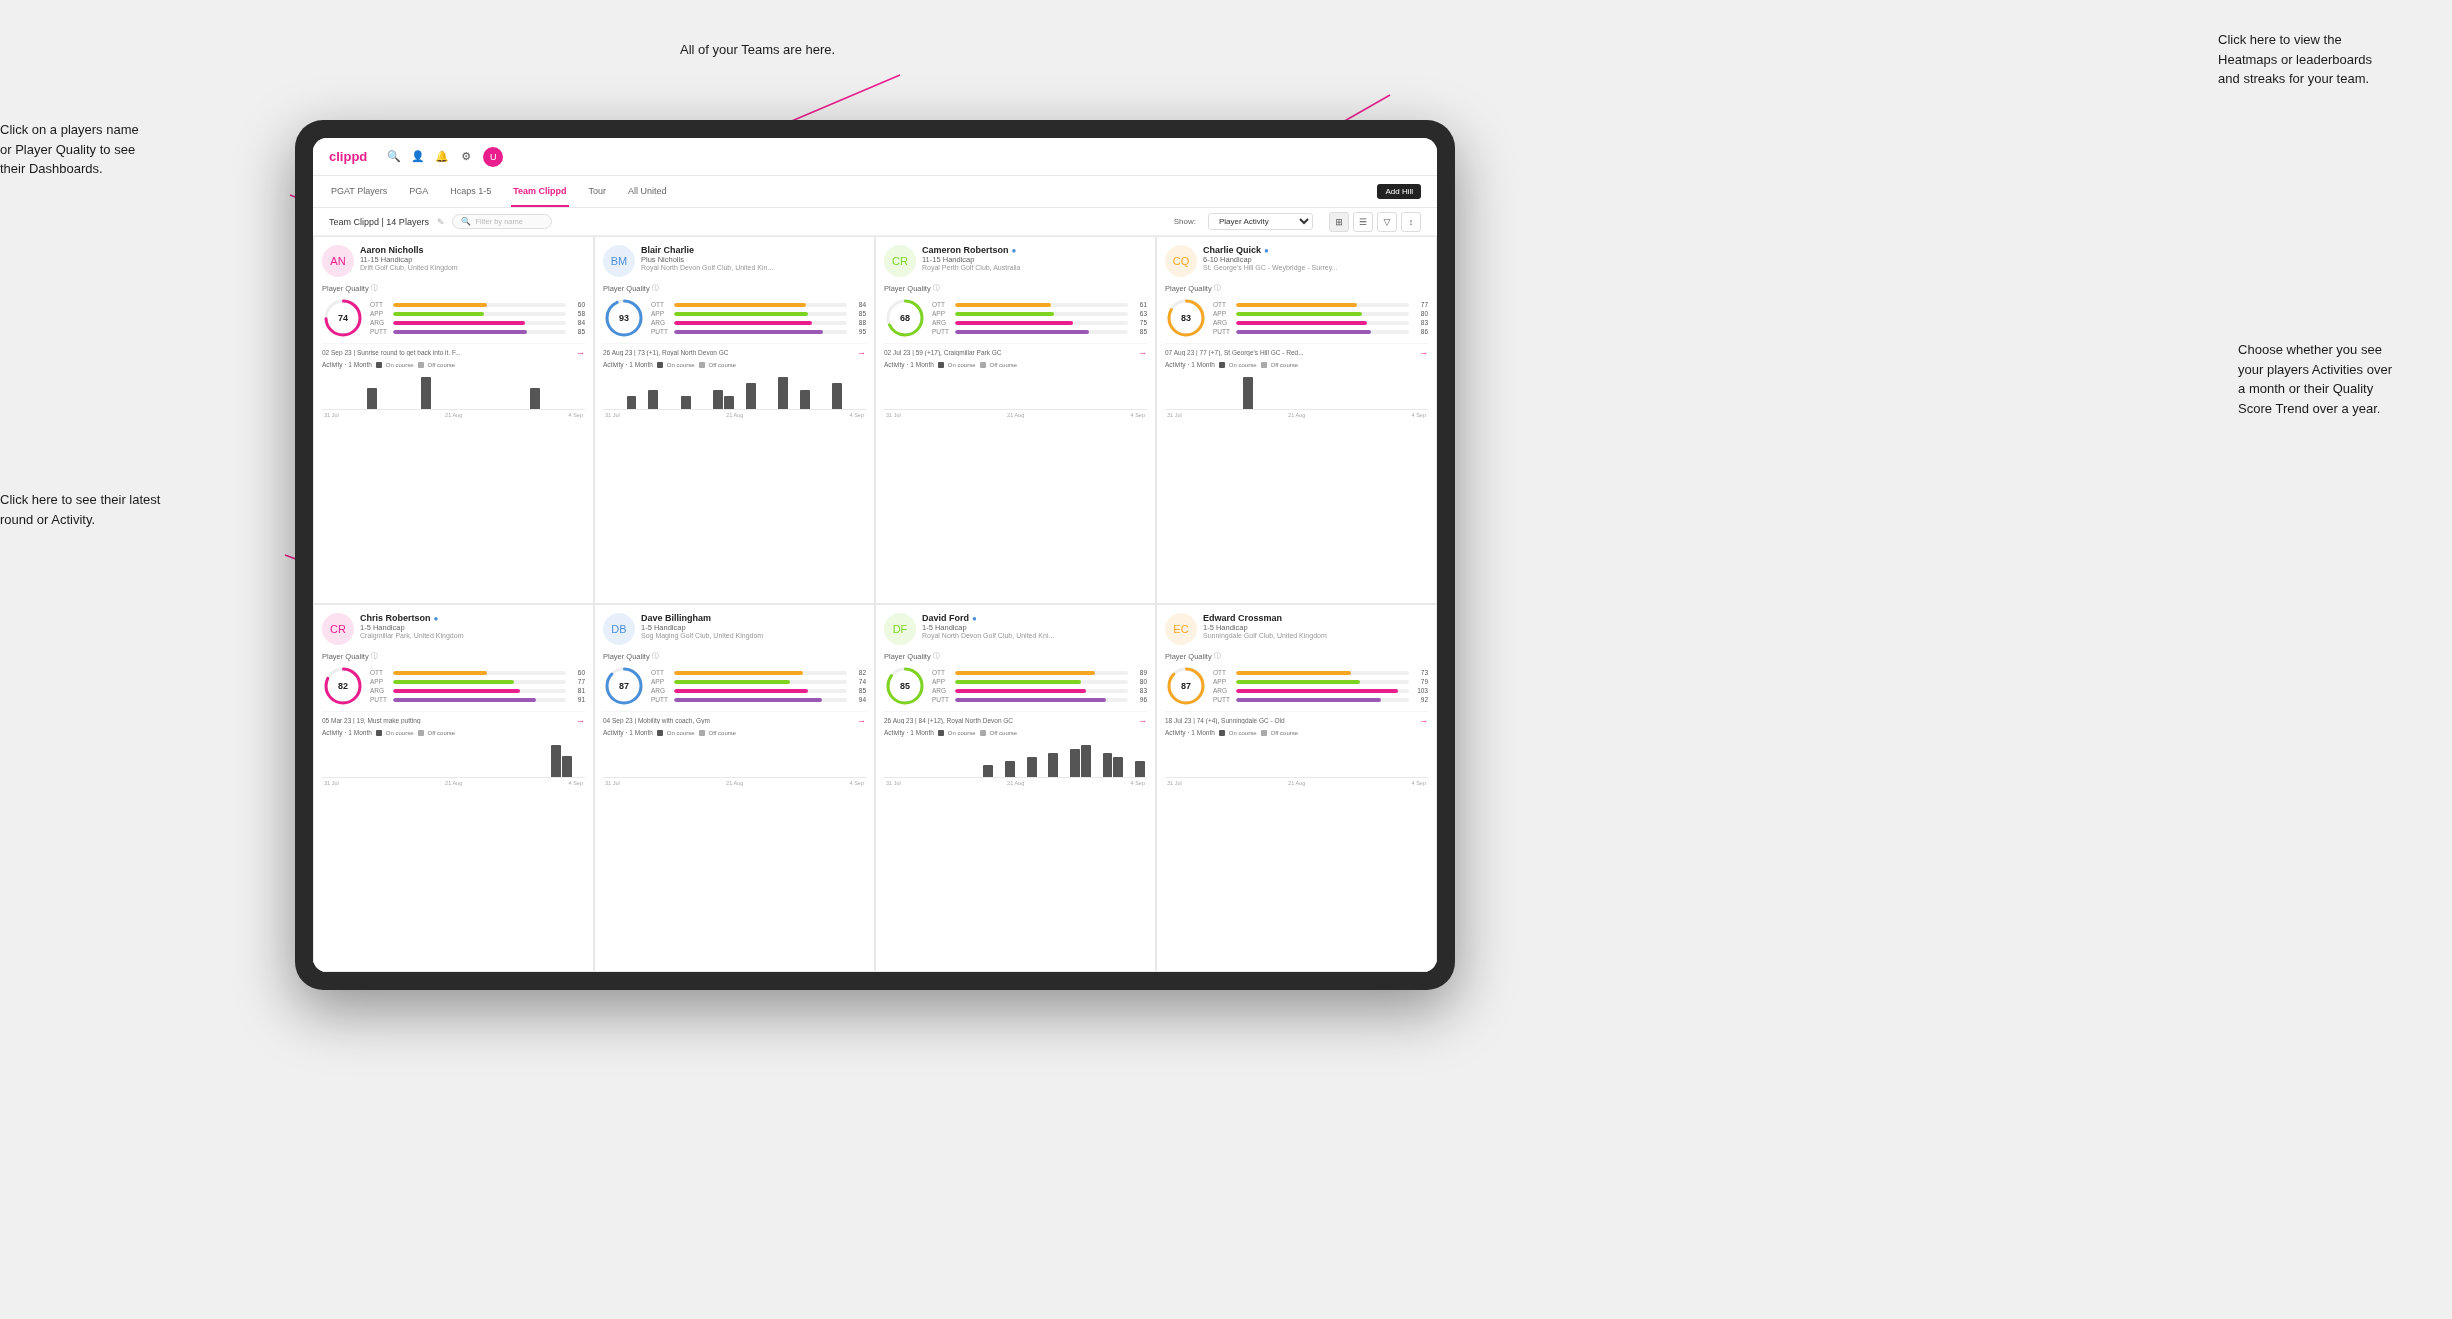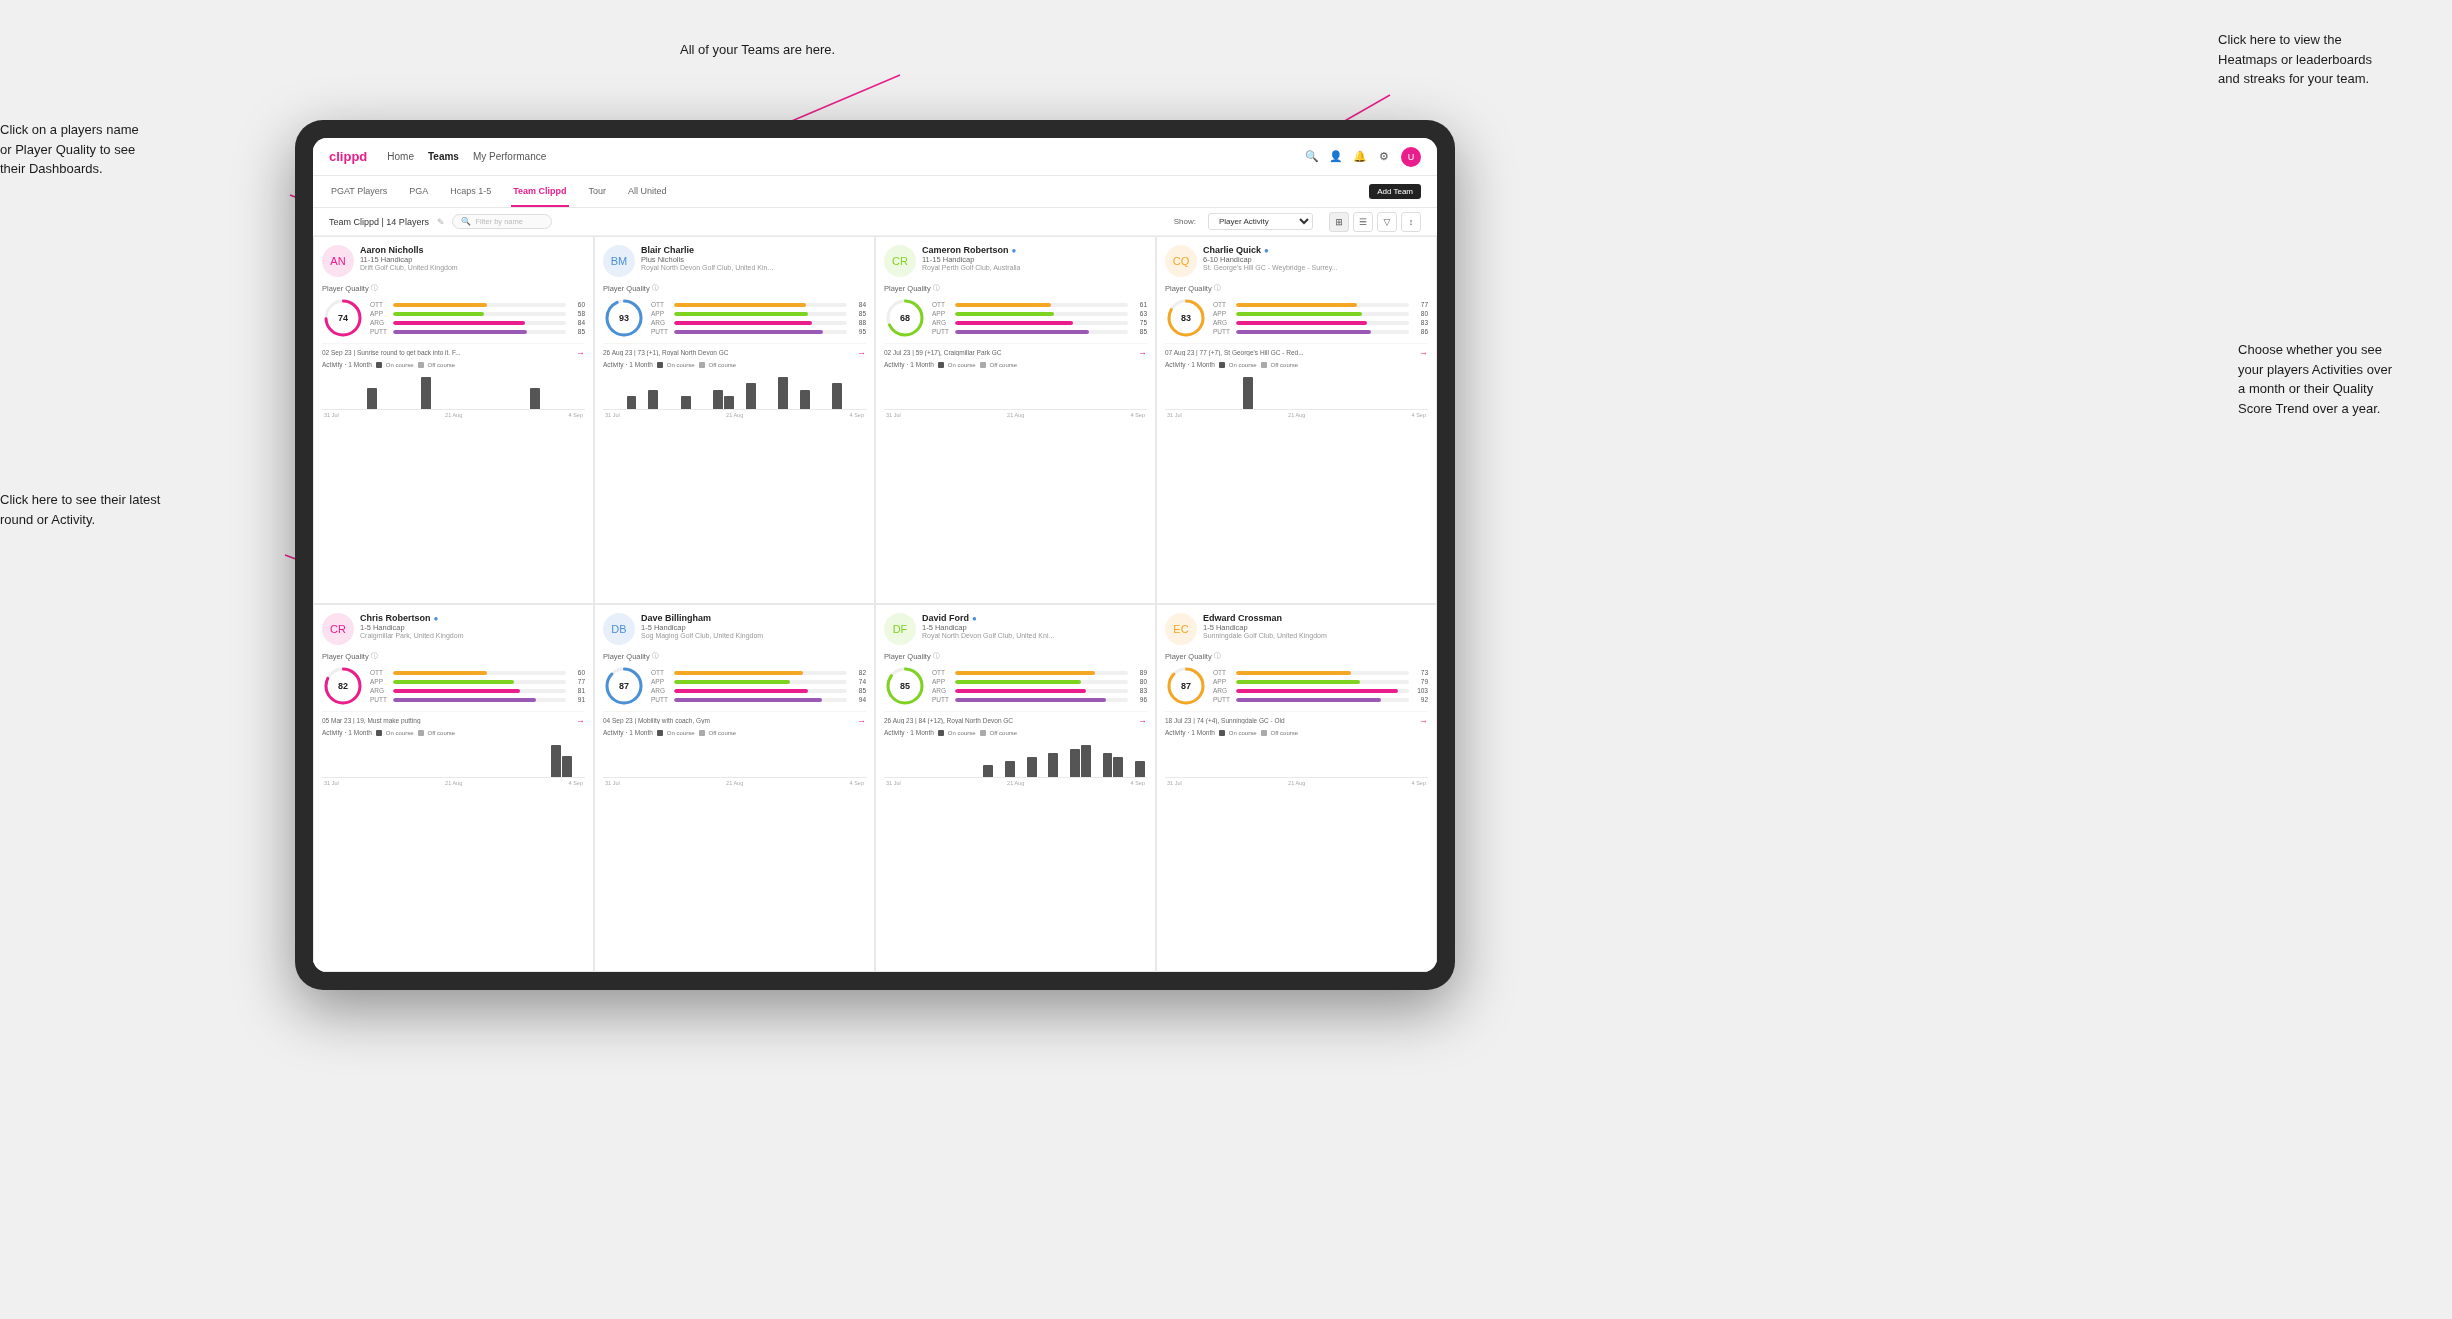--- a/index.html
+++ b/index.html
@@ -494,42 +494,37 @@
       <polygon points="0 0, 8 3, 0 6" fill="#e91e8c"></polygon>
     </marker>
   </defs>
 </svg>
 
 <div class="tablet-frame">
   <div class="tablet-screen">
 
     <div class="navbar">
       <span class="nav-logo">clippd</span>
-      <div class="nav-links">
-        <span class="nav-link">Home</span>
-        <span class="nav-link active">Teams</span>
-        <span class="nav-link">My Performance</span>
-      </div>
       <div class="nav-icons">
         <span class="nav-icon">🔍</span>
         <span class="nav-icon">👤</span>
         <span class="nav-icon">🔔</span>
         <span class="nav-icon">⚙</span>
         <div class="avatar-circle">U</div>
       </div>
     </div>
 
     <div class="sub-nav">
       <span class="sub-nav-tab">PGAT Players</span>
       <span class="sub-nav-tab">PGA</span>
       <span class="sub-nav-tab">Hcaps 1-5</span>
       <span class="sub-nav-tab active">Team Clippd</span>
       <span class="sub-nav-tab">Tour</span>
       <span class="sub-nav-tab">All United</span>
-      <button class="add-team-btn">Add Team</button>
+      <button class="add-team-btn">Add Hill</button>
     </div>
 
     <div class="team-header">
       <span class="team-name-label">Team Clippd | 14 Players</span>
       <span class="edit-icon">✎</span>
       <div class="filter-input">
         <span>🔍</span>
         <span style="font-size:7.5px;color:#bbb;">Filter by name</span>
       </div>
       <span class="show-label">Show:</span>

